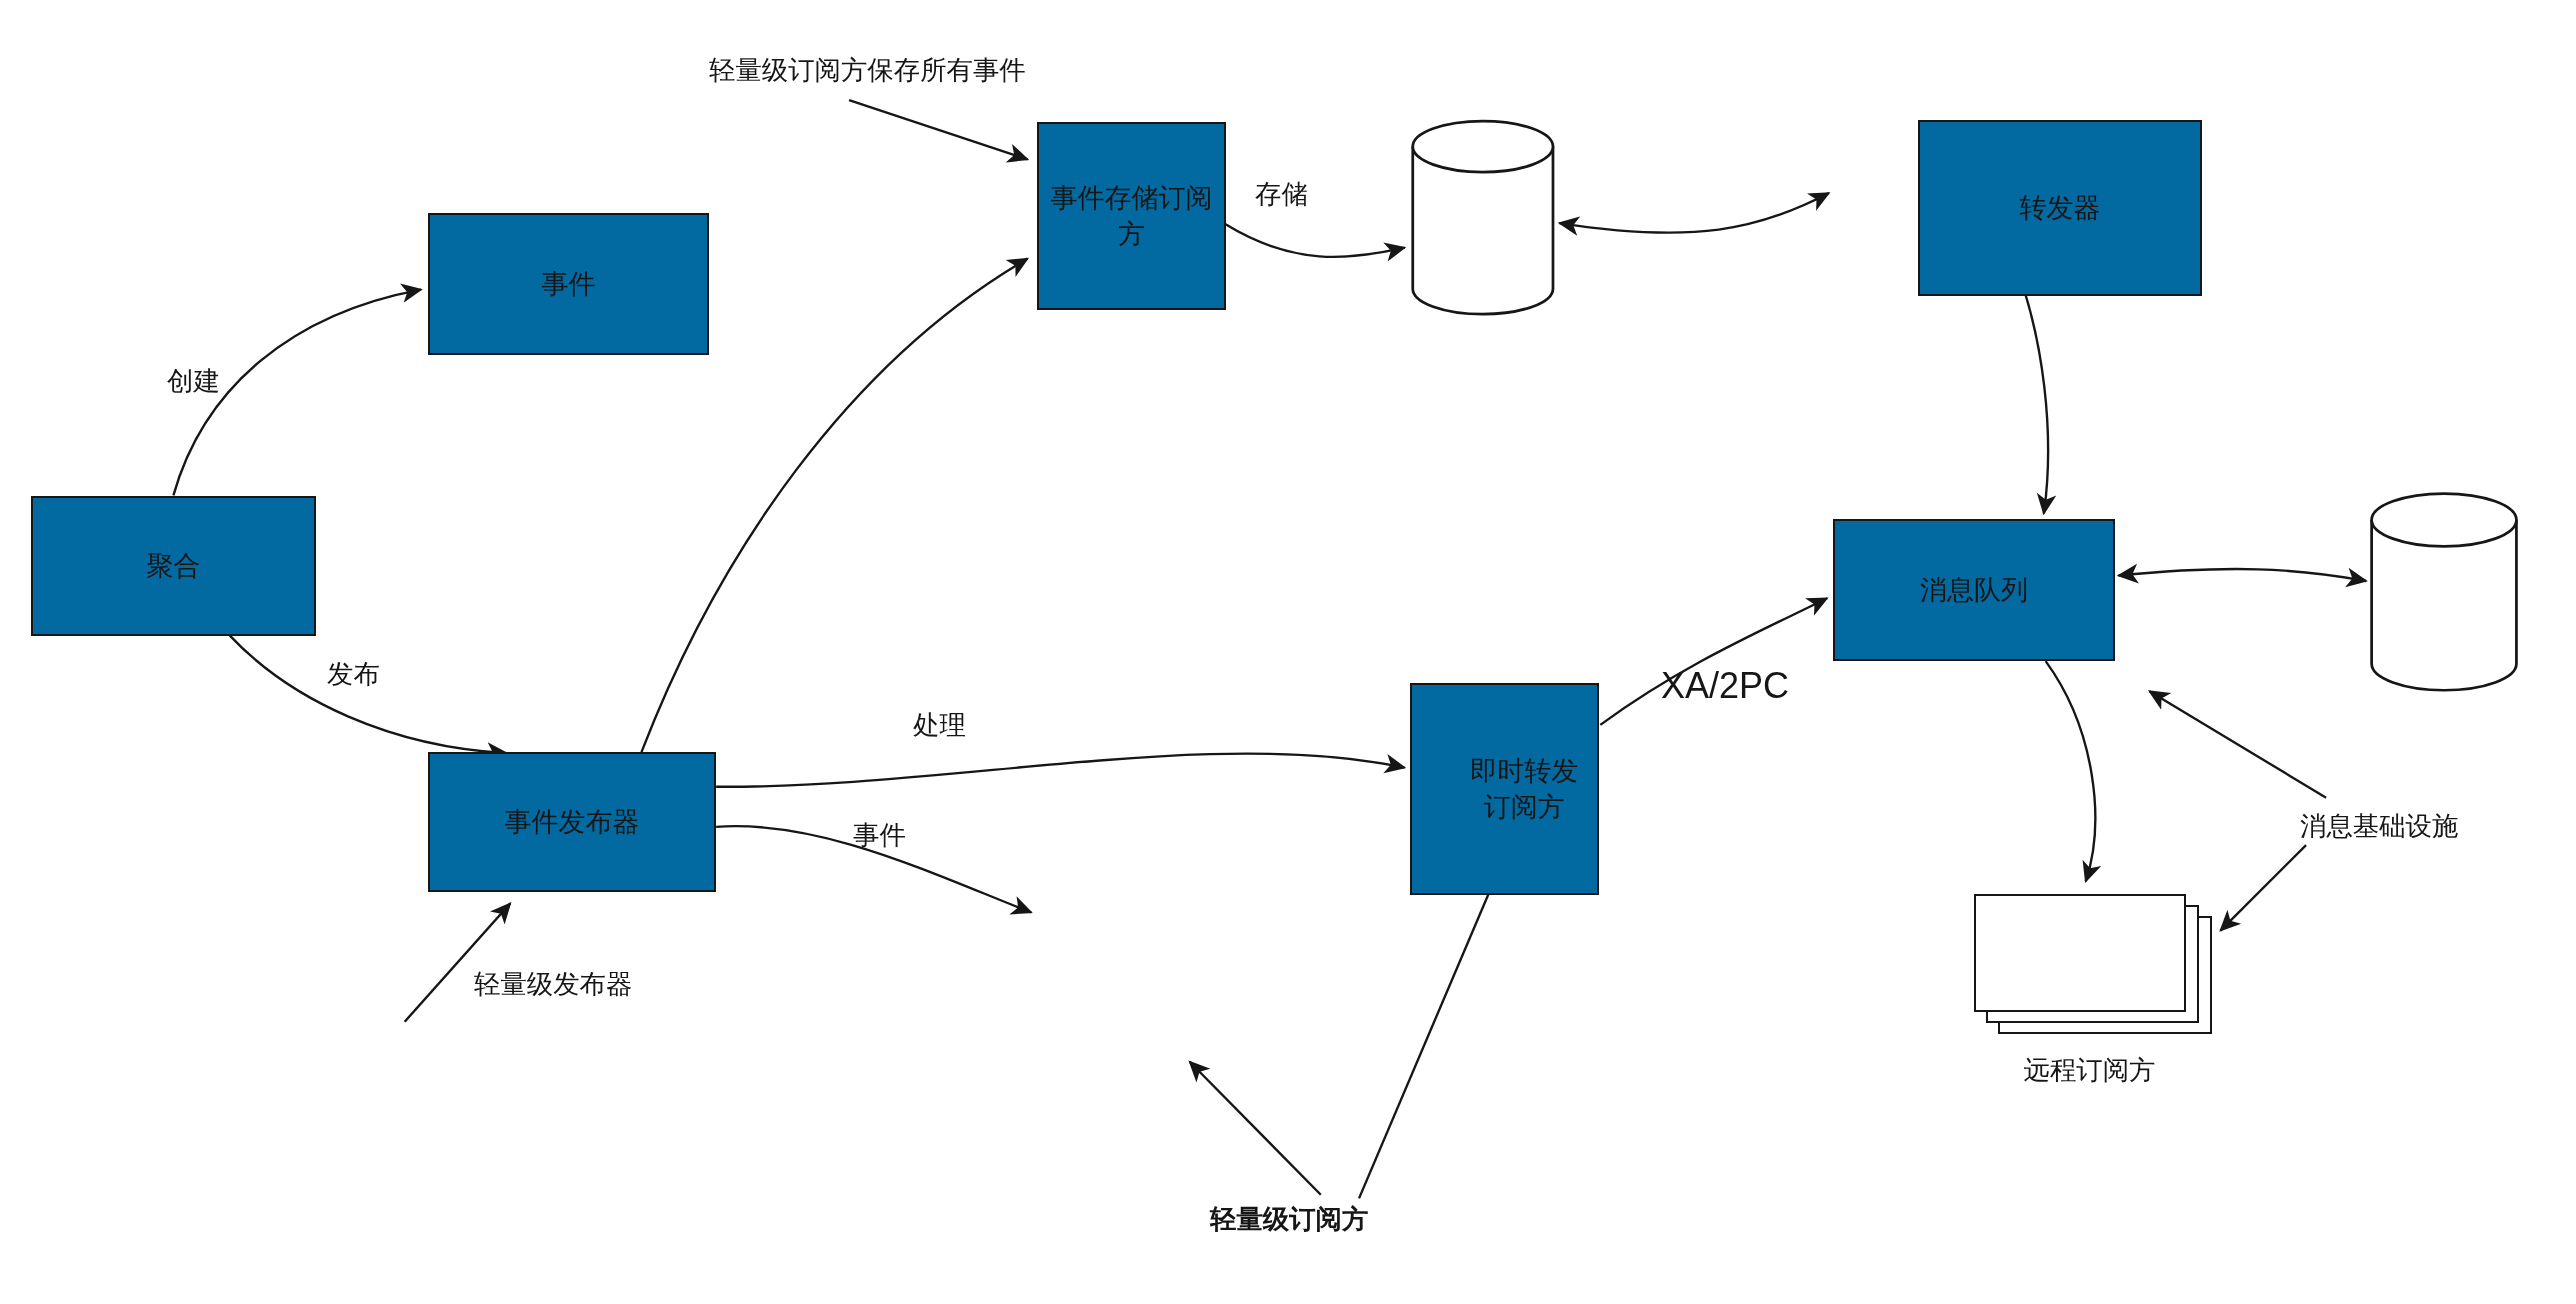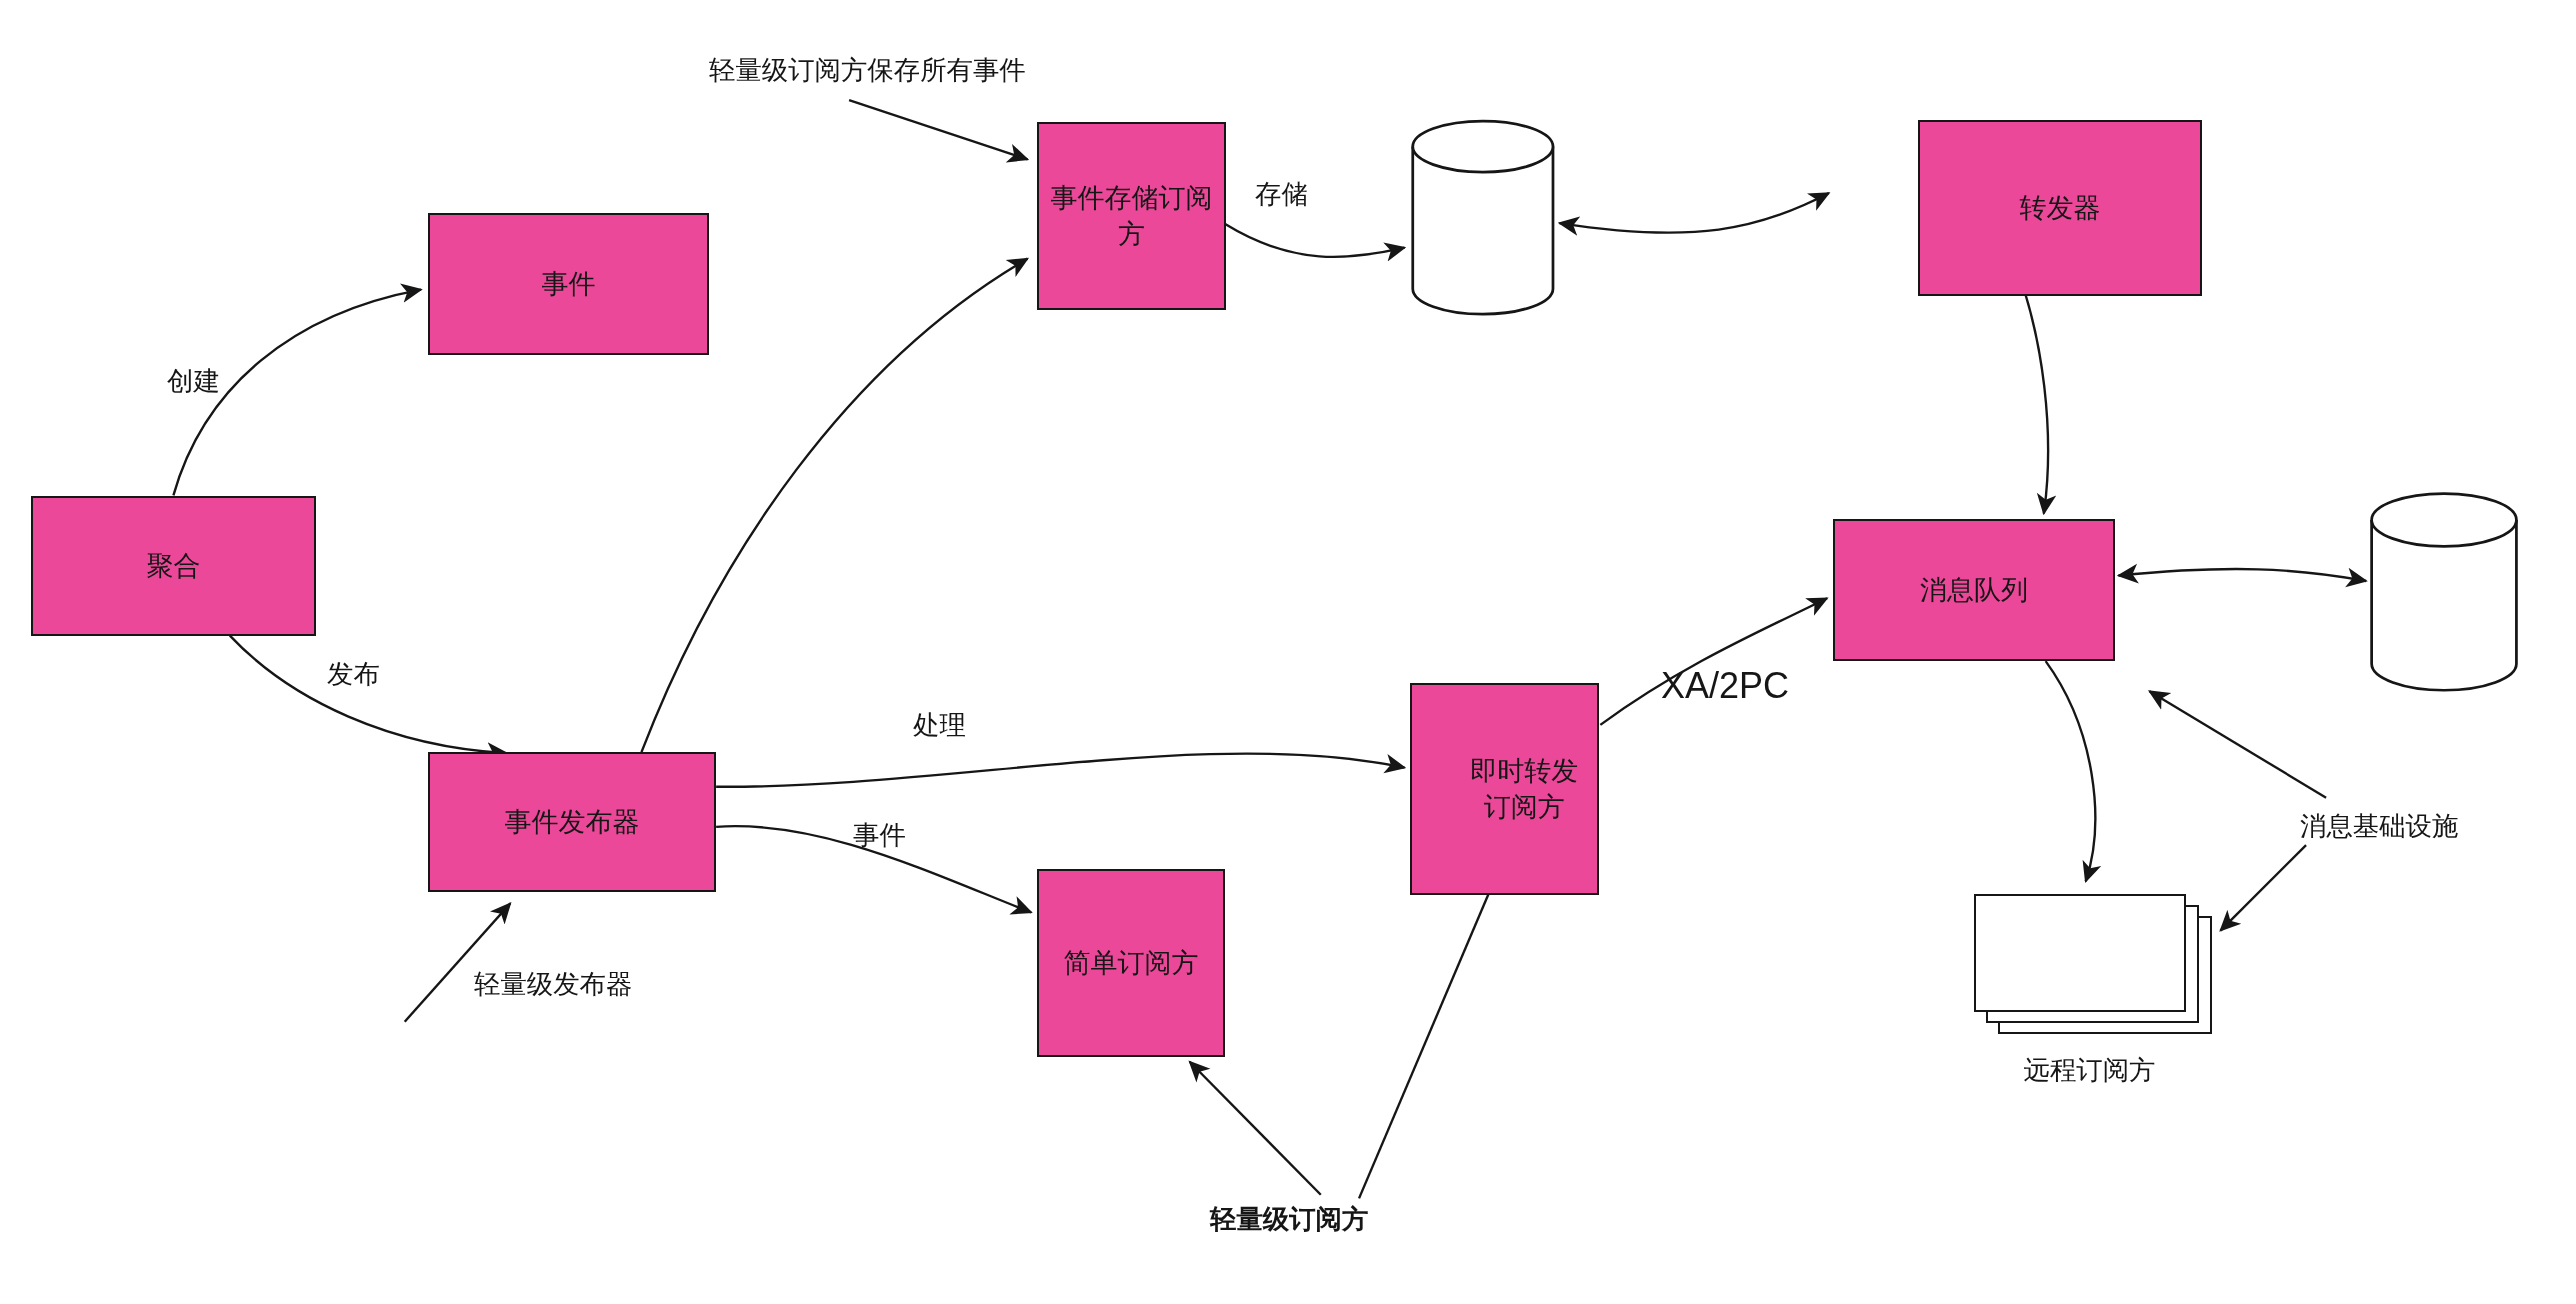--- a/index.html
+++ b/index.html
@@ -1,20 +1,20 @@
 <!DOCTYPE html>
 <html style="font-size:14.6px"><head>
 <meta charset="utf-8">
 <style>
   html,body{margin:0;padding:0;background:#ffffff;}
   body{width:2576px;height:1304px;position:relative;overflow:hidden;
        font-family:"Liberation Sans","DejaVu Sans",sans-serif;color:#161616;}
   #canvas{position:absolute;inset:0;width:2576px;height:1304px;}
   svg.wires{position:absolute;left:0;top:0;z-index:1;}
-  .node{position:absolute;box-sizing:border-box;background:#ec4899;border:2.7px solid #161616;
+  .node{position:absolute;box-sizing:border-box;background:#0369a1;border:2.7px solid #161616;
         display:flex;align-items:center;justify-content:center;text-align:center;
         font-size:27px;line-height:36px;z-index:2;padding:0 7.3px;}
   .stack{position:absolute;box-sizing:border-box;background:#ffffff;border:2.7px solid #161616;z-index:2;}
   .flabel{position:absolute;font-size:26.4px;line-height:31px;white-space:nowrap;z-index:3;}
   .flabel.center{text-align:center;}
 </style>
 </head>
 <body>
 
 <div id="canvas">
@@ -86,23 +86,20 @@
   </div>
 
   <div class="node" style="left:428px;top:752px;width:288px;height:140px;">
     <span>事件发布器</span>
   </div>
 
   <div class="node" style="left:1037px;top:122px;width:189px;height:188px;">
     <span>事件存储订阅方</span>
   </div>
 
-  <div class="node" style="left:1037px;top:869px;width:188px;height:188px;">
-    <span>简单订阅方</span>
-  </div>
 
   <div class="node" style="left:1410px;top:683px;width:189px;height:212px;padding-left:47px;">
     <span>即时转发订阅方</span>
   </div>
 
   <div class="node" style="left:1918px;top:120px;width:284px;height:176px;">
     <span>转发器</span>
   </div>
 
   <div class="node" style="left:1833px;top:519px;width:282px;height:142px;">

